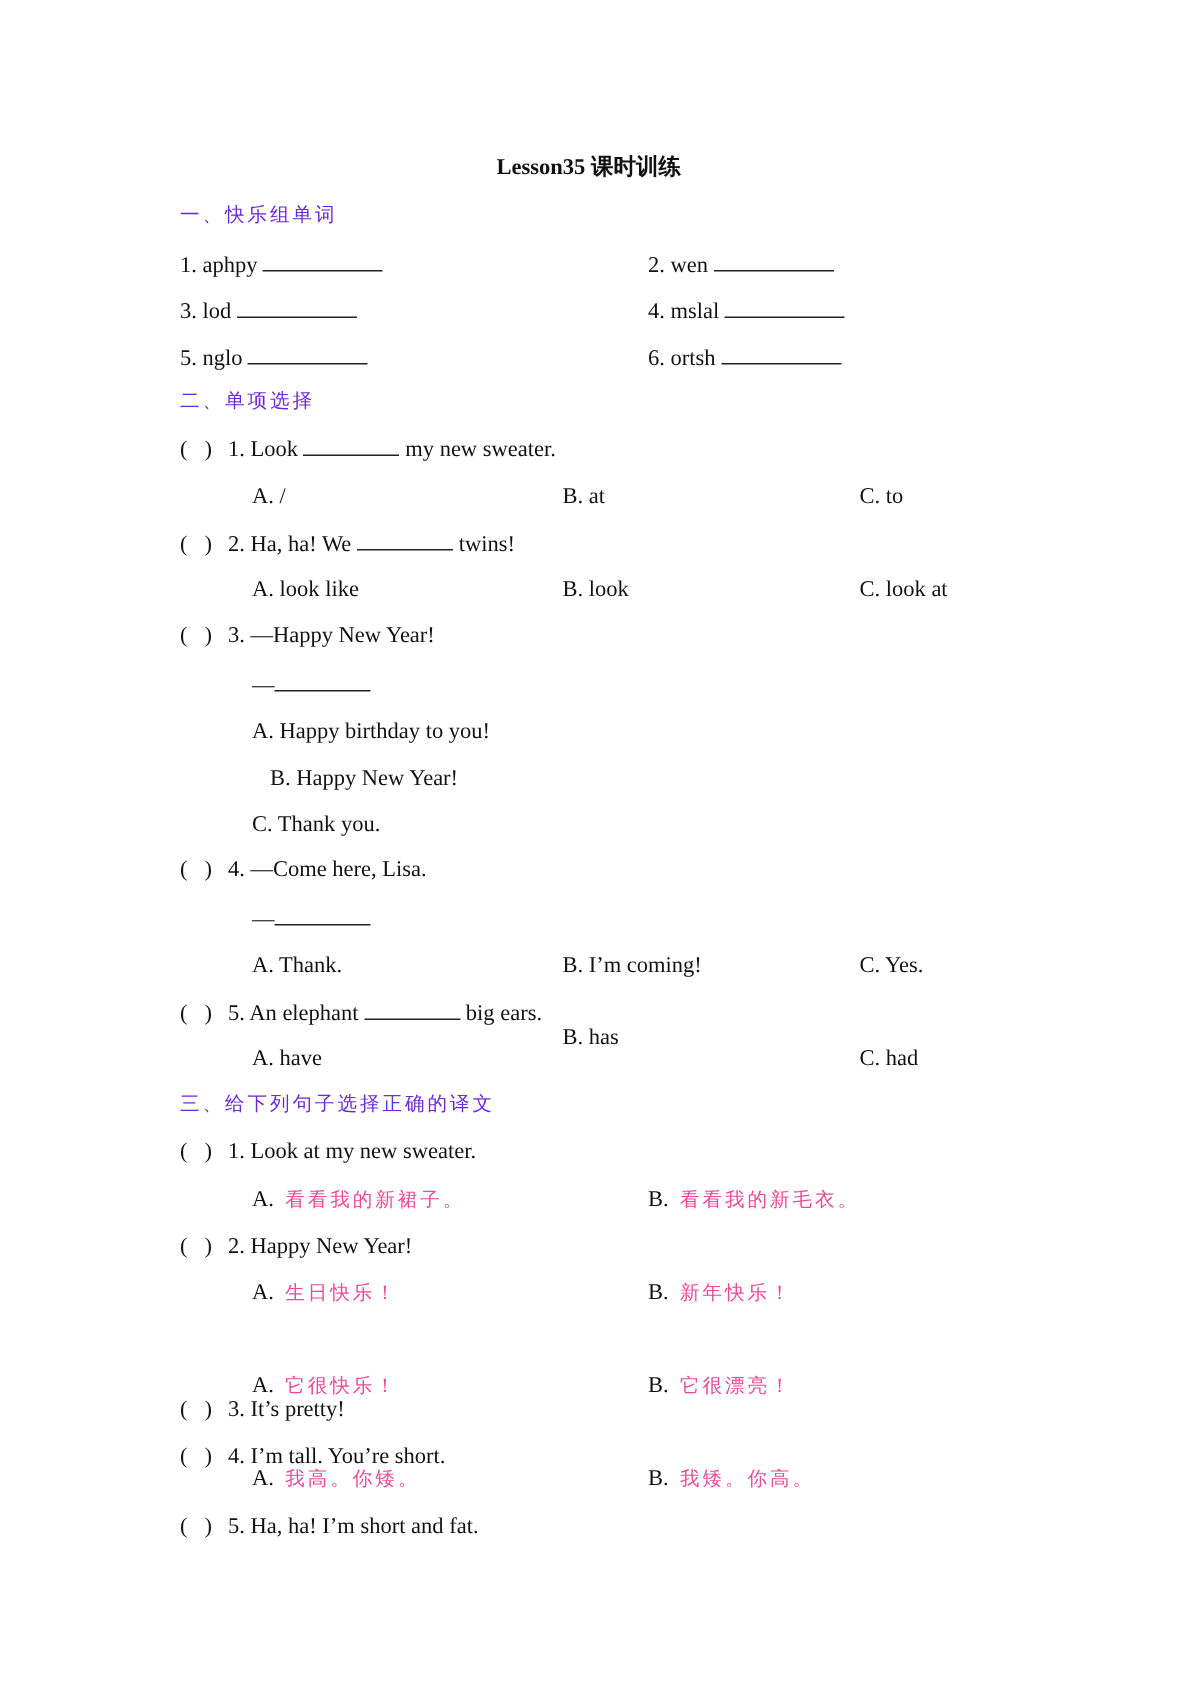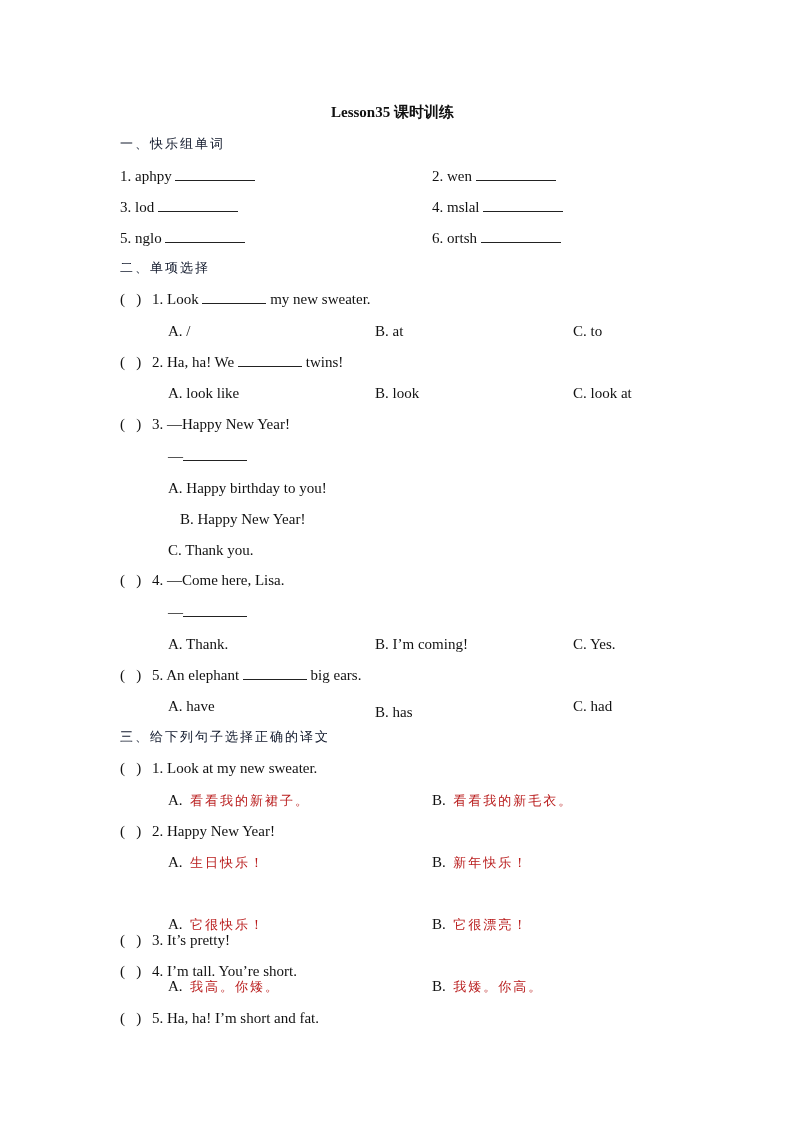--- a/index.html
+++ b/index.html
@@ -1,21 +1,21 @@
 <!DOCTYPE html>
 <html><head>
 <meta charset="utf-8">
 <style>
   html, body { margin: 0; padding: 0; background: #ffffff; }
   body { width: 793px; height: 1122px; position: relative; overflow: hidden;
          font-family: "Liberation Serif", "DejaVu Serif", serif; color: #111; font-size: 15px; }
   .abs { position: absolute; white-space: nowrap; line-height: 18px; }
   .title { font-weight: bold; font-size: 15px; }
-  .section { color: #0f172a; letter-spacing: 2px; font-family: "DejaVu Sans", sans-serif; font-size: 13px; }
-  .cn { font-family: "DejaVu Sans", sans-serif; font-size: 13px; letter-spacing: 2px; color: #b91c1c; }
+  .section { color: #6d28d9; letter-spacing: 2px; font-family: "DejaVu Sans", sans-serif; font-size: 13px; }
+  .cn { font-family: "DejaVu Sans", sans-serif; font-size: 13px; letter-spacing: 2px; color: #ec4899; }
   .blank { display: inline-block; border-bottom: 1px solid #222; height: 13px; vertical-align: baseline; }
   .b80 { width: 80px; }
   .b64 { width: 64px; }
   .paren { display: inline-block; width: 32px; }
 </style>
 </head>
 <body>
 
 <div class="abs title" style="left:331px; top:103px;">Lesson35 课时训练</div>
 
@@ -57,21 +57,21 @@
 </div>
 <div class="abs" style="left:168px; top:603px;"><span>—</span><span class="blank b64"></span></div>
 <div class="abs" style="left:168px; top:635px;">A. Thank.</div>
 <div class="abs" style="left:375px; top:635px;">B. I’m coming!</div>
 <div class="abs" style="left:573px; top:635px;">C. Yes.</div>
 
 <div class="abs" style="left:120px; top:666px;">
   <span class="paren"><span>(</span>&nbsp;&nbsp;&nbsp;<span>)</span></span><span>5. An elephant</span> <span class="blank b64"></span> <span>big ears.</span>
 </div>
 <div class="abs" style="left:168px; top:697px;">A. have</div>
-<div class="abs" style="left:375px; top:703px;text-align:center;">B. has</div>
+<div class="abs" style="left:375px; top:683px;text-align:center;">B. has</div>
 <div class="abs" style="left:573px; top:697px;">C. had</div>
 
 <div class="abs section" style="left:120px; top:728px;">三、给下列句子选择正确的译文</div>
 
 <div class="abs" style="left:120px; top:759px;">
   <span class="paren"><span>(</span>&nbsp;&nbsp;&nbsp;<span>)</span></span><span>1. Look at my new sweater.</span>
 </div>
 <div class="abs" style="left:168px; top:791px;"><span>A.</span>&nbsp;&nbsp;<span class="cn">看看我的新裙子。</span></div>
 <div class="abs" style="left:432px; top:791px;"><span>B.</span>&nbsp;&nbsp;<span class="cn">看看我的新毛衣。</span></div>
 

